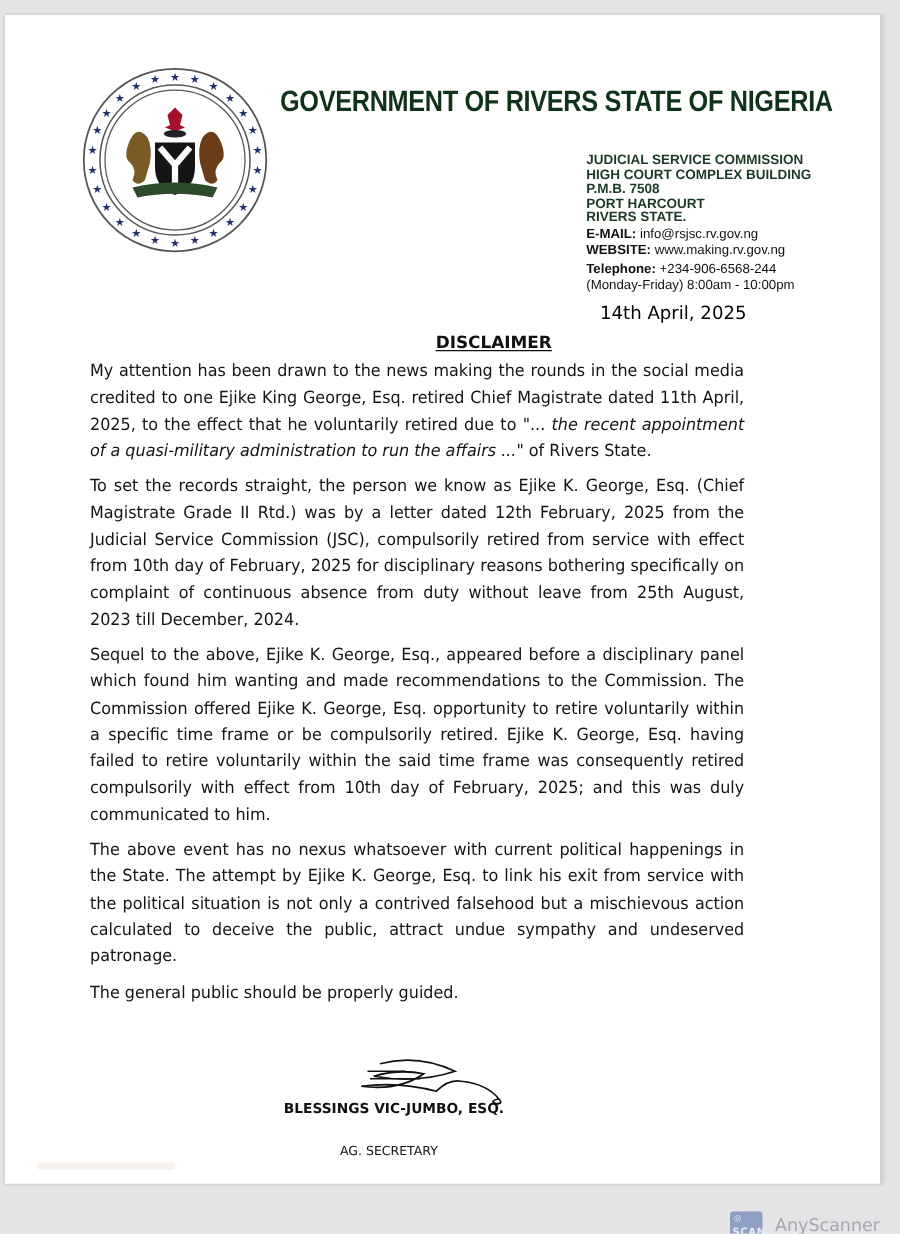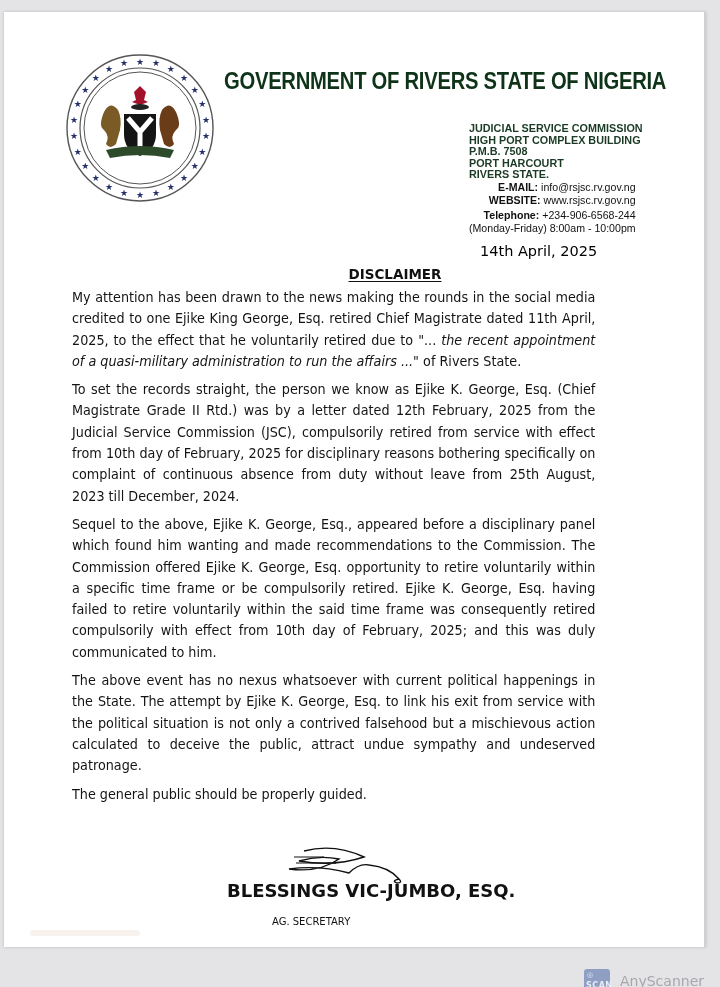--- a/index.html
+++ b/index.html
@@ -29,21 +29,20 @@
     font-family:"Liberation Sans", sans-serif; font-weight:bold;
     font-size:10.8px; line-height:11.6px; color:#1b3a25;
     white-space:nowrap;
     margin-top:12px;
   }
   .contact {
     position:absolute; left:469px; top:181px;
     font-family:"Liberation Sans", sans-serif;
     font-size:10.6px; line-height:12.5px; color:#111;
     white-space:nowrap;
-    text-align:right;
   }
   .contact b { font-weight:bold; }
   .contact .gap { height:3px; }
   .date {
     position:absolute; left:480px; top:243px;
     font-family:"DejaVu Sans", sans-serif; font-size:14.5px; color:#000000;
     white-space:nowrap;
   }
   .heading {
     position:absolute; left:0; width:720px; top:266px; text-align:center;
@@ -58,21 +57,21 @@
     color:#141414; text-align:justify;
     transform:scaleX(0.955); transform-origin:left top;
   }
   .body p { margin:0 0 7px 0; }
   .body em { font-style:italic; }
   .signature { position:absolute; left:284px; top:843px; width:170px; height:42px; }
   .signer {
     position:absolute; left:0; width:720px; top:880px;
     font-family:"DejaVu Sans", sans-serif; color:#111;
   }
-  .signer .name { position:absolute; left:227px; font-weight:bold; font-size:18px; white-space:nowrap; }
+  .signer .name { position:absolute; left:227px; font-weight:bold; font-size:11px; white-space:nowrap; }
   .signer .title { position:absolute; left:272px; top:36px; font-size:10px; white-space:nowrap; }
   .watermark {
     position:absolute; left:584px; top:969px; height:18px; overflow:hidden;
     display:flex; align-items:flex-start; gap:10px;
   }
   .scan-logo {
     width:26px; height:22px; background:#8f9fc4; border-radius:3px; position:relative;
     color:#e8edf7; font-size:8px; font-family:"DejaVu Sans", sans-serif; font-weight:bold;
   }
   .scan-logo .dot { position:absolute; left:3px; top:2px; font-size:7px; }
@@ -128,29 +127,29 @@
   <path d="M40 60 q6 -12 14 -2 q4 8 2 20 l-4 14 q-6 6 -10 0 q4 -8 -2 -14 q-6 -4 0 -18z" fill="#7a5a25"></path>
   <path d="M112 60 q-6 -12 -14 -2 q-4 8 -2 20 l4 14 q6 6 10 0 q-4 -8 2 -14 q6 -4 0 -18z" fill="#6a3c18"></path>
 
   <path d="M42 98 q34 -8 68 0 l-4 8 q-30 -6 -60 0z" fill="#2d4a2a"></path>
 </svg>
 
 <div class="gov-title">GOVERNMENT OF RIVERS STATE OF NIGERIA</div>
 
 <div class="address">
   <div>JUDICIAL SERVICE COMMISSION</div>
-  <div>HIGH PORT COMPLEX BUILDING</div>
+  <div>HIGH COURT COMPLEX BUILDING</div>
   <div>P.M.B. 7508</div>
   <div>PORT HARCOURT</div>
   <div>RIVERS STATE.</div>
 </div>
 
 <div class="contact">
   <div><b>E-MAIL:</b> <span>info@rsjsc.rv.gov.ng</span></div>
-  <div><b>WEBSITE:</b> <span>www.rsjsc.rv.gov.ng</span></div>
+  <div><b>WEBSITE:</b> <span>www.making.rv.gov.ng</span></div>
   <div class="gap"></div>
   <div><b>Telephone:</b> <span>+234-906-6568-244</span></div>
   <div>(Monday-Friday) 8:00am - 10:00pm</div>
 </div>
 
 <div class="date">14th April, 2025</div>
 
 <div class="heading"><span>DISCLAIMER</span></div>
 
 <div class="body">

